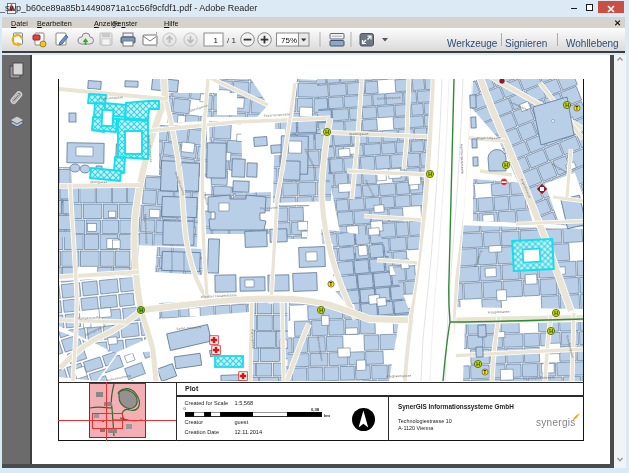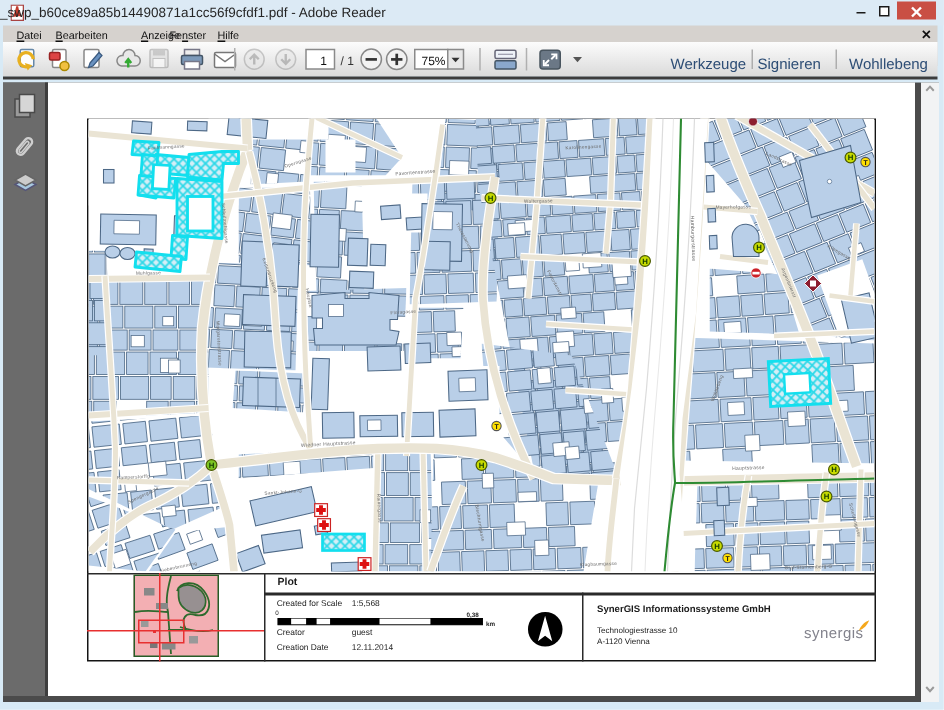--- a/index.html
+++ b/index.html
@@ -34,21 +34,21 @@
 <div class="abs" id="btnmin"></div>
 <div class="abs" id="btnmax"></div>
 <div class="abs" id="btnclose"><svg width="26" height="12">
       <path d="M10,3 L16,9 M16,3 L10,9" stroke="#fff" stroke-width="1.6"></path>
     </svg></div>
 <div class="abs" id="menubar">
 <span class="mi" style="left:9px"><u>D</u>atei</span>
 <span class="mi" style="left:35px"><u>B</u>earbeiten</span>
 <span class="mi" style="left:92px"><u>A</u>nzeige</span>
 <span class="mi" style="left:111px">Fe<u>n</u>ster</span>
-<span class="mi" style="left:143px"><u>H</u>ilfe</span>
+<span class="mi" style="left:162px"><u>H</u>ilfe</span>
 <span class="mi" style="left:612px;top:0.5px;font-weight:bold;font-size:8.5px">✕</span>
 </div>
 <div class="abs" id="toolbar">
 <svg class="abs" style="left:-2px;top:4px" width="440" height="18" viewBox="0 0 440 18">
 
 <g transform="translate(9,1)">
         <rect x="4.5" y="0" width="9" height="11.5" rx="1" fill="#fdfdfd" stroke="#6688a8" stroke-width="1"></rect>
         <path d="M9.5,11.5 A4.8,4.8 0 1 1 13.2,6.5" fill="none" stroke="#e8b020" stroke-width="2.2"></path>
         <path d="M7.5,9 L9.5,14 L12.5,10.5 Z" fill="#e8b020"></path>
       </g>

